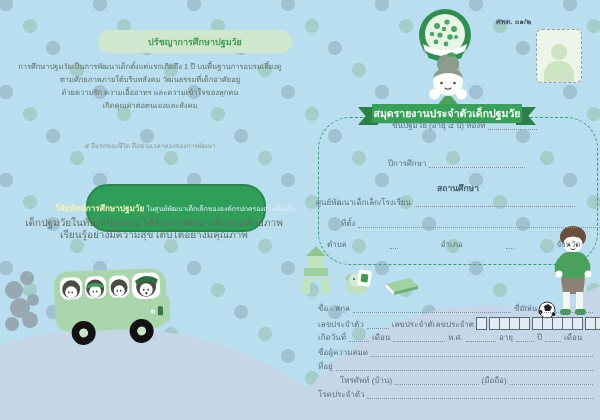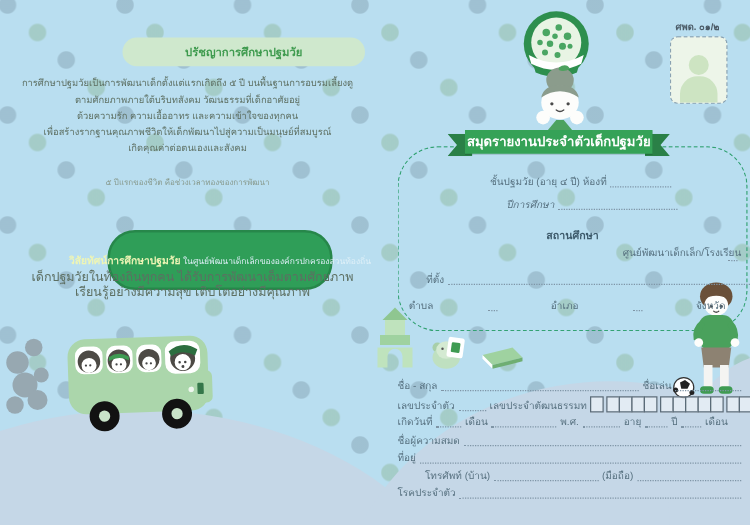--- a/index.html
+++ b/index.html
@@ -27,21 +27,21 @@
   .para{left:16px;top:60px;width:268px;text-align:center;color:#5d6f62;font-size:7.5px;line-height:13px;}
   .para span{display:block;white-space:nowrap;}
   .caption{left:16px;top:141px;width:268px;text-align:center;color:#87998c;font-size:6.4px;}
   .visionbox{left:86px;top:166px;width:176px;height:44px;background:#2f9e58;border:2px solid #27874a;
              border-radius:22px;display:flex;align-items:center;justify-content:center;gap:2px;margin-top:18px;}
   .visionbox .l1{color:#eef5b5;font-size:8.2px;font-weight:bold;white-space:nowrap;}
   .visionbox .l2{color:#dff0f8;font-size:6.8px;white-space:nowrap;}
   .visiontext{left:16px;top:217px;width:276px;text-align:center;color:#5d6f62;font-size:10px;line-height:12px;}
   .visiontext span{display:block;white-space:nowrap;}
 
-  .doccode{left:528px;top:15px;width:60px;text-align:center;color:#4a5a66;font-size:7.5px;font-weight:bold;}
+  .doccode{left:496px;top:15px;width:60px;text-align:left;color:#4a5a66;font-size:7.5px;font-weight:bold;}
   .photobox{left:536px;top:29px;width:44px;height:52px;border:1.5px dashed #8aa2b2;border-radius:6px;
             background:#edf5e9;display:flex;align-items:flex-end;justify-content:center;overflow:hidden;}
   .silhouette{width:30px;height:40px;position:relative;}
   .silhouette:before{content:"";position:absolute;left:7px;top:2px;width:16px;height:16px;border-radius:50%;background:#cde4c2;}
   .silhouette:after{content:"";position:absolute;left:0;top:19px;width:30px;height:24px;border-radius:14px 14px 0 0;background:#cde4c2;}
 
   .banner{left:372px;top:104px;width:150px;height:19px;background:#35a257;z-index:3;
           display:flex;align-items:center;justify-content:center;color:#ffffff;font-size:10.5px;font-weight:bold;white-space:nowrap;
           box-shadow:0 1px 0 rgba(0,0,0,.12);}
   .banner-tail{top:107px;width:20px;height:18px;background:#2a8047;z-index:2;}
@@ -70,24 +70,23 @@
     <div class="hill l"></div>
     <div class="hill r"></div>
     <div class="hill b"></div>
   </div>
 
   <div class="abs pill">
     <span>ปรัชญาการศึกษาปฐมวัย</span>
   </div>
 
   <div class="abs para">
-    <span>การศึกษาปฐมวัยเป็นการพัฒนาเด็กตั้งแต่แรกเกิดถึง ๕ ปี บนพื้นฐานการอบรมเลี้ยงดู</span>
+    <span>การศึกษาปฐมวัยเป็นการพัฒนาเด็กตั้งแต่แรกเกิดถึง 1 ปี บนพื้นฐานการอบรมเลี้ยงดู</span>
     <span>ตามศักยภาพภายใต้บริบทสังคม วัฒนธรรมที่เด็กอาศัยอยู่</span>
     <span>ด้วยความรัก ความเอื้ออาทร และความเข้าใจของทุกคน</span>
-    <span>เพื่อสร้างรากฐานคุณภาพชีวิตให้เด็กพัฒนาไปสู่ความเป็นมนุษย์ที่สมบูรณ์</span>
     <span>เกิดคุณค่าต่อตนเองและสังคม</span>
   </div>
 
   <div class="abs caption">๕ ปีแรกของชีวิต คือช่วงเวลาทองของการพัฒนา</div>
 
   <div class="abs visionbox">
     <span class="l1">วิสัยทัศน์การศึกษาปฐมวัย</span>
     <span class="l2">ในศูนย์พัฒนาเด็กเล็กขององค์กรปกครองส่วนท้องถิ่น</span>
   </div>
 
@@ -187,30 +186,30 @@
   </svg>
 
   <div class="abs banner-tail lft"></div>
   <div class="abs banner-tail rgt"></div>
   <div class="abs banner">
     <span>สมุดรายงานประจำตัวเด็กปฐมวัย</span>
   </div>
 
   <div class="abs dashbox"></div>
 
-  <div class="fline" style="left:392px;top:140px;width:148px;">
+  <div class="fline" style="left:392px;top:120px;width:148px;">
     <span class="lbl">ชั้นปฐมวัย (อายุ ๔ ปี) ห้องที่</span>
     <span class="leader"></span>
   </div>
-  <div class="fline" style="left:405px;top:158px;width:140px;font-style:italic;">
+  <div class="fline" style="left:388px;top:158px;width:140px;">
     <span class="lbl">ปีการศึกษา</span>
     <span class="leader"></span>
   </div>
   <div class="sechead">สถานศึกษา</div>
-  <div class="fline" style="left:331px;top:197px;width:262px;flex-direction:column;">
+  <div class="fline" style="left:316px;top:197px;width:262px;">
     <span class="lbl">ศูนย์พัฒนาเด็กเล็ก/โรงเรียน</span>
     <span class="leader"></span>
   </div>
   <div class="fline" style="left:341px;top:218px;width:262px;">
     <span class="lbl">ที่ตั้ง</span>
     <span class="leader"></span>
   </div>
   <div class="fline" style="left:327px;top:239px;width:262px;gap:40px;">
     <span class="lbl">ตำบล</span>
     <span class="leader"></span>
@@ -269,21 +268,21 @@
 
   <div class="fline" style="left:318px;top:303px;width:278px;">
     <span class="lbl">ชื่อ - สกุล</span>
     <span class="leader" style="flex:3"></span>
     <span class="lbl">ชื่อเล่น</span>
     <span class="leader" style="flex:1"></span>
   </div>
   <div class="fline" style="left:318px;top:317px;width:278px;">
     <span class="lbl">เลขประจำตัว</span>
     <span class="leader" style="flex:0 0 22px"></span>
-    <span class="lbl">เลขประจำตัฒนธรรมท</span>
+    <span class="lbl">เลขประจำตัเลขประจำต</span>
     <span class="idrow">
         <div class="idbox grp"></div>
         <div class="idbox"></div>
         <div class="idbox"></div>
         <div class="idbox"></div>
         <div class="idbox grp"></div>
         <div class="idbox"></div>
         <div class="idbox"></div>
         <div class="idbox"></div>
         <div class="idbox"></div>

